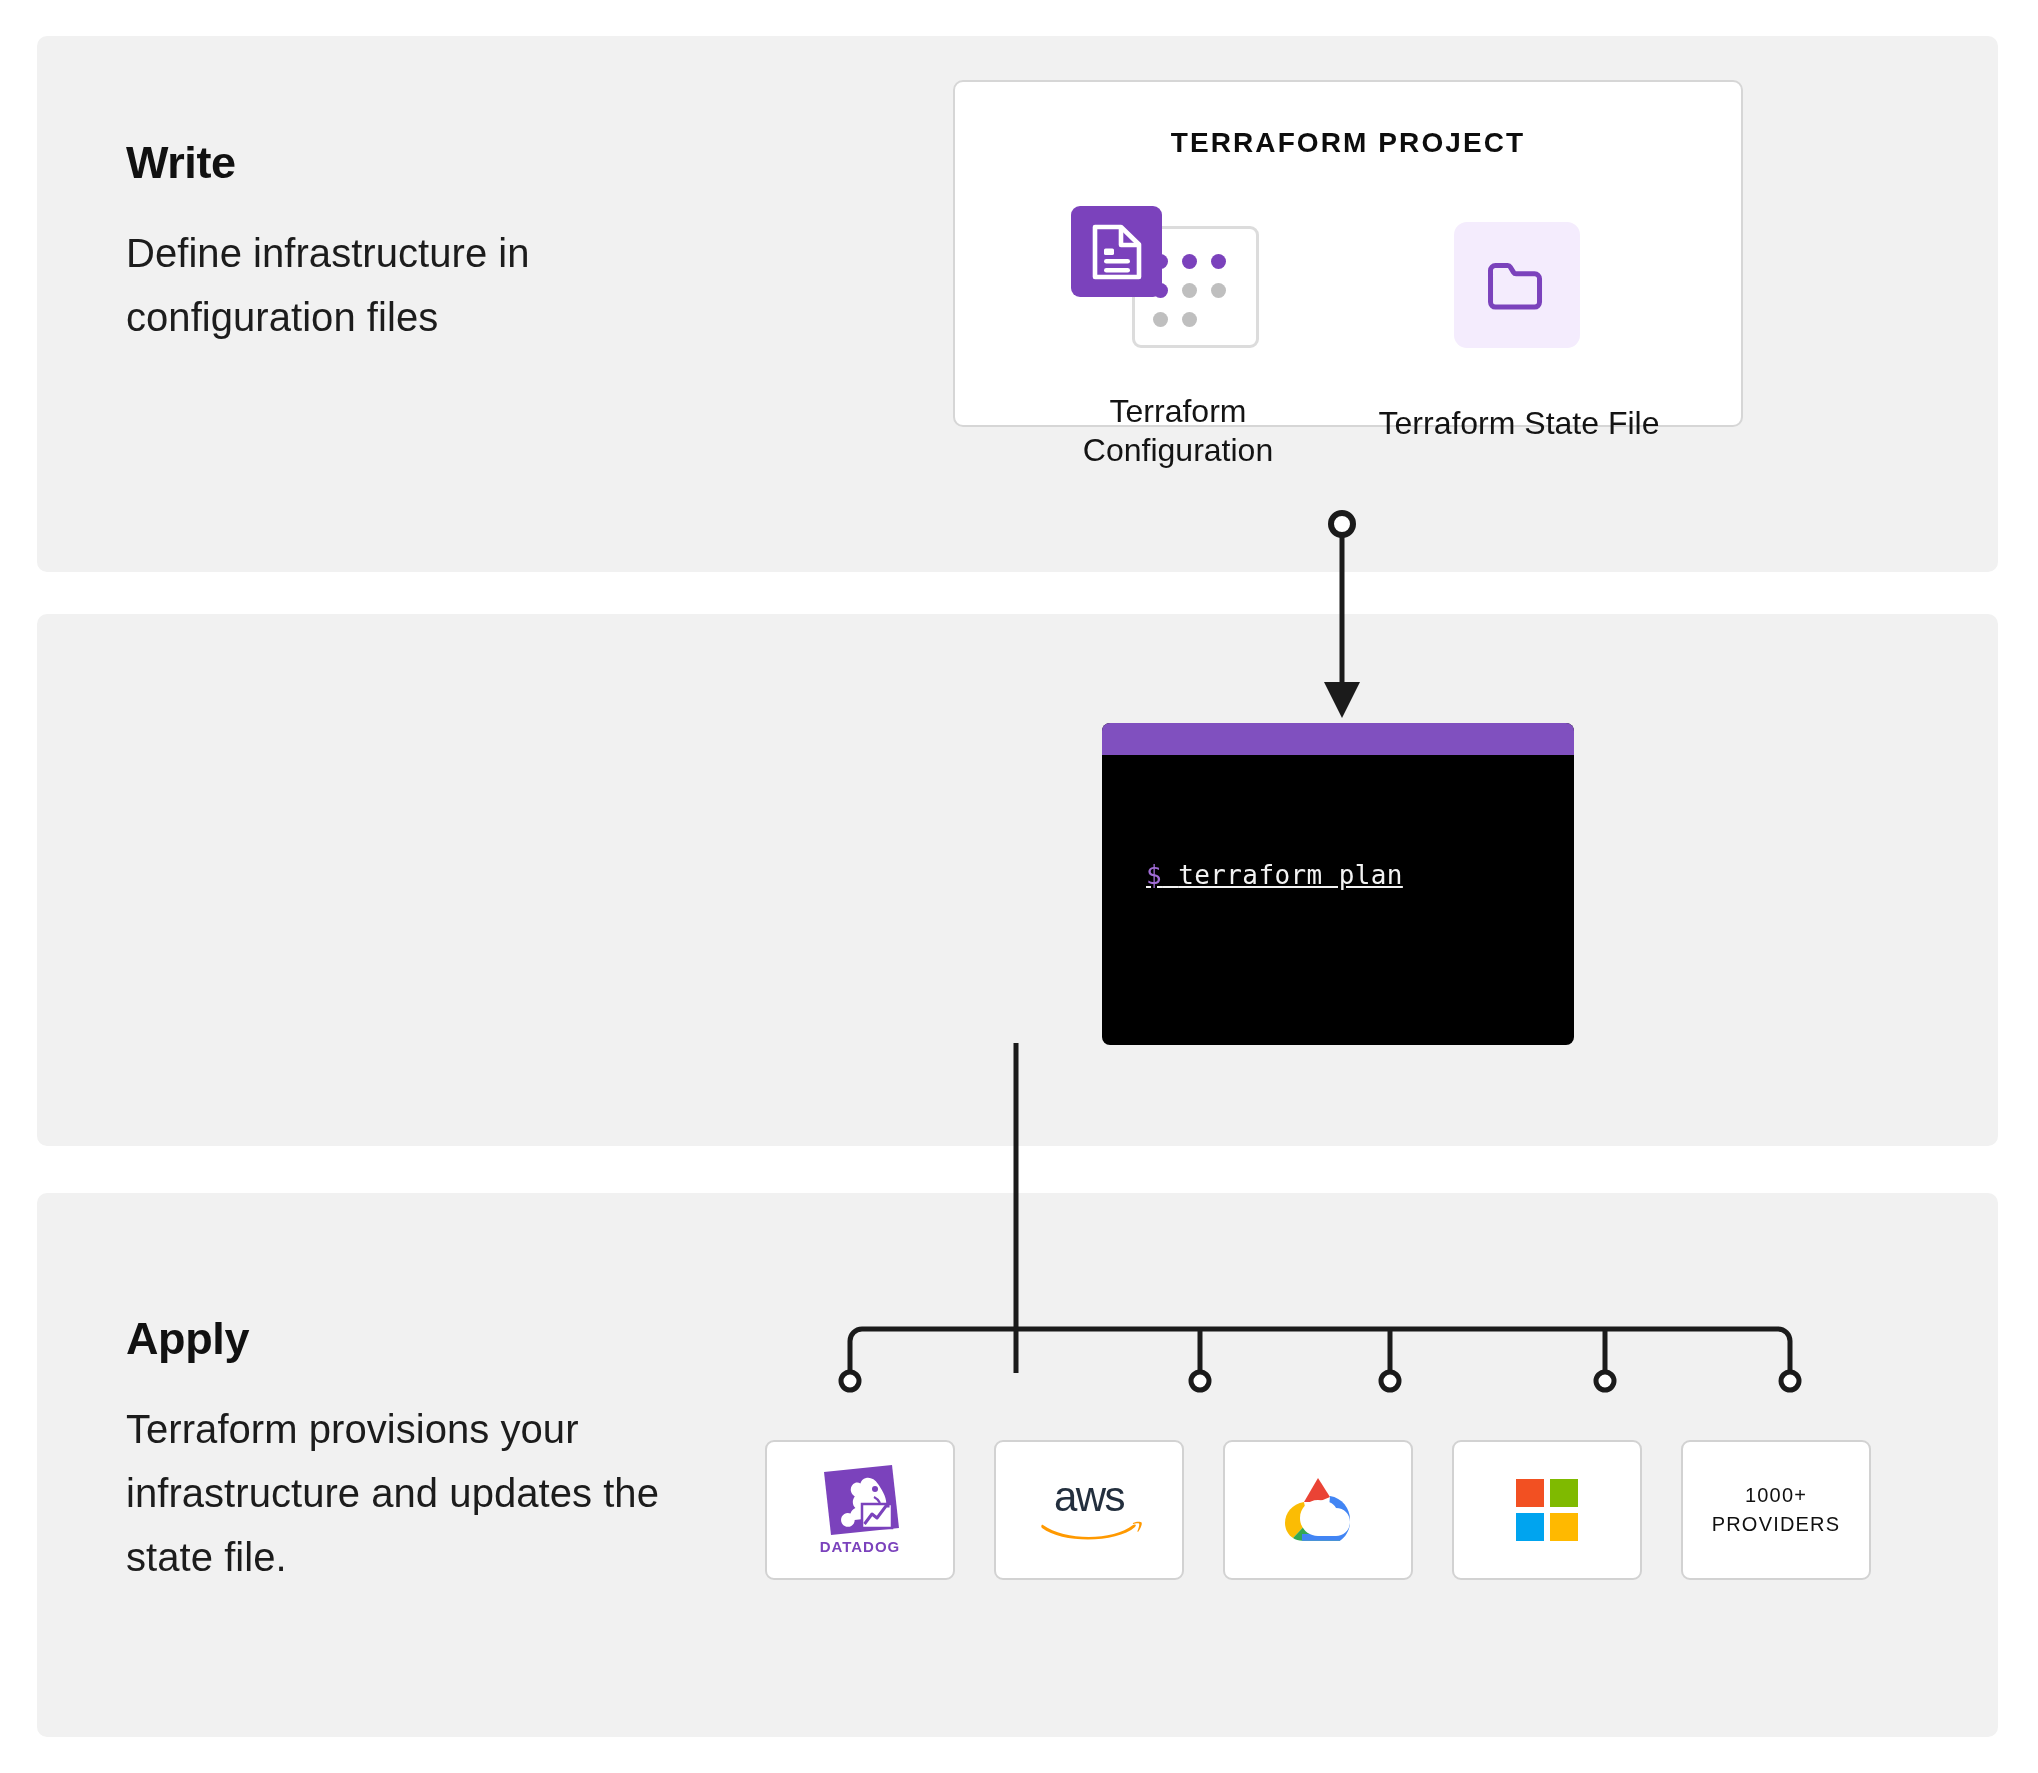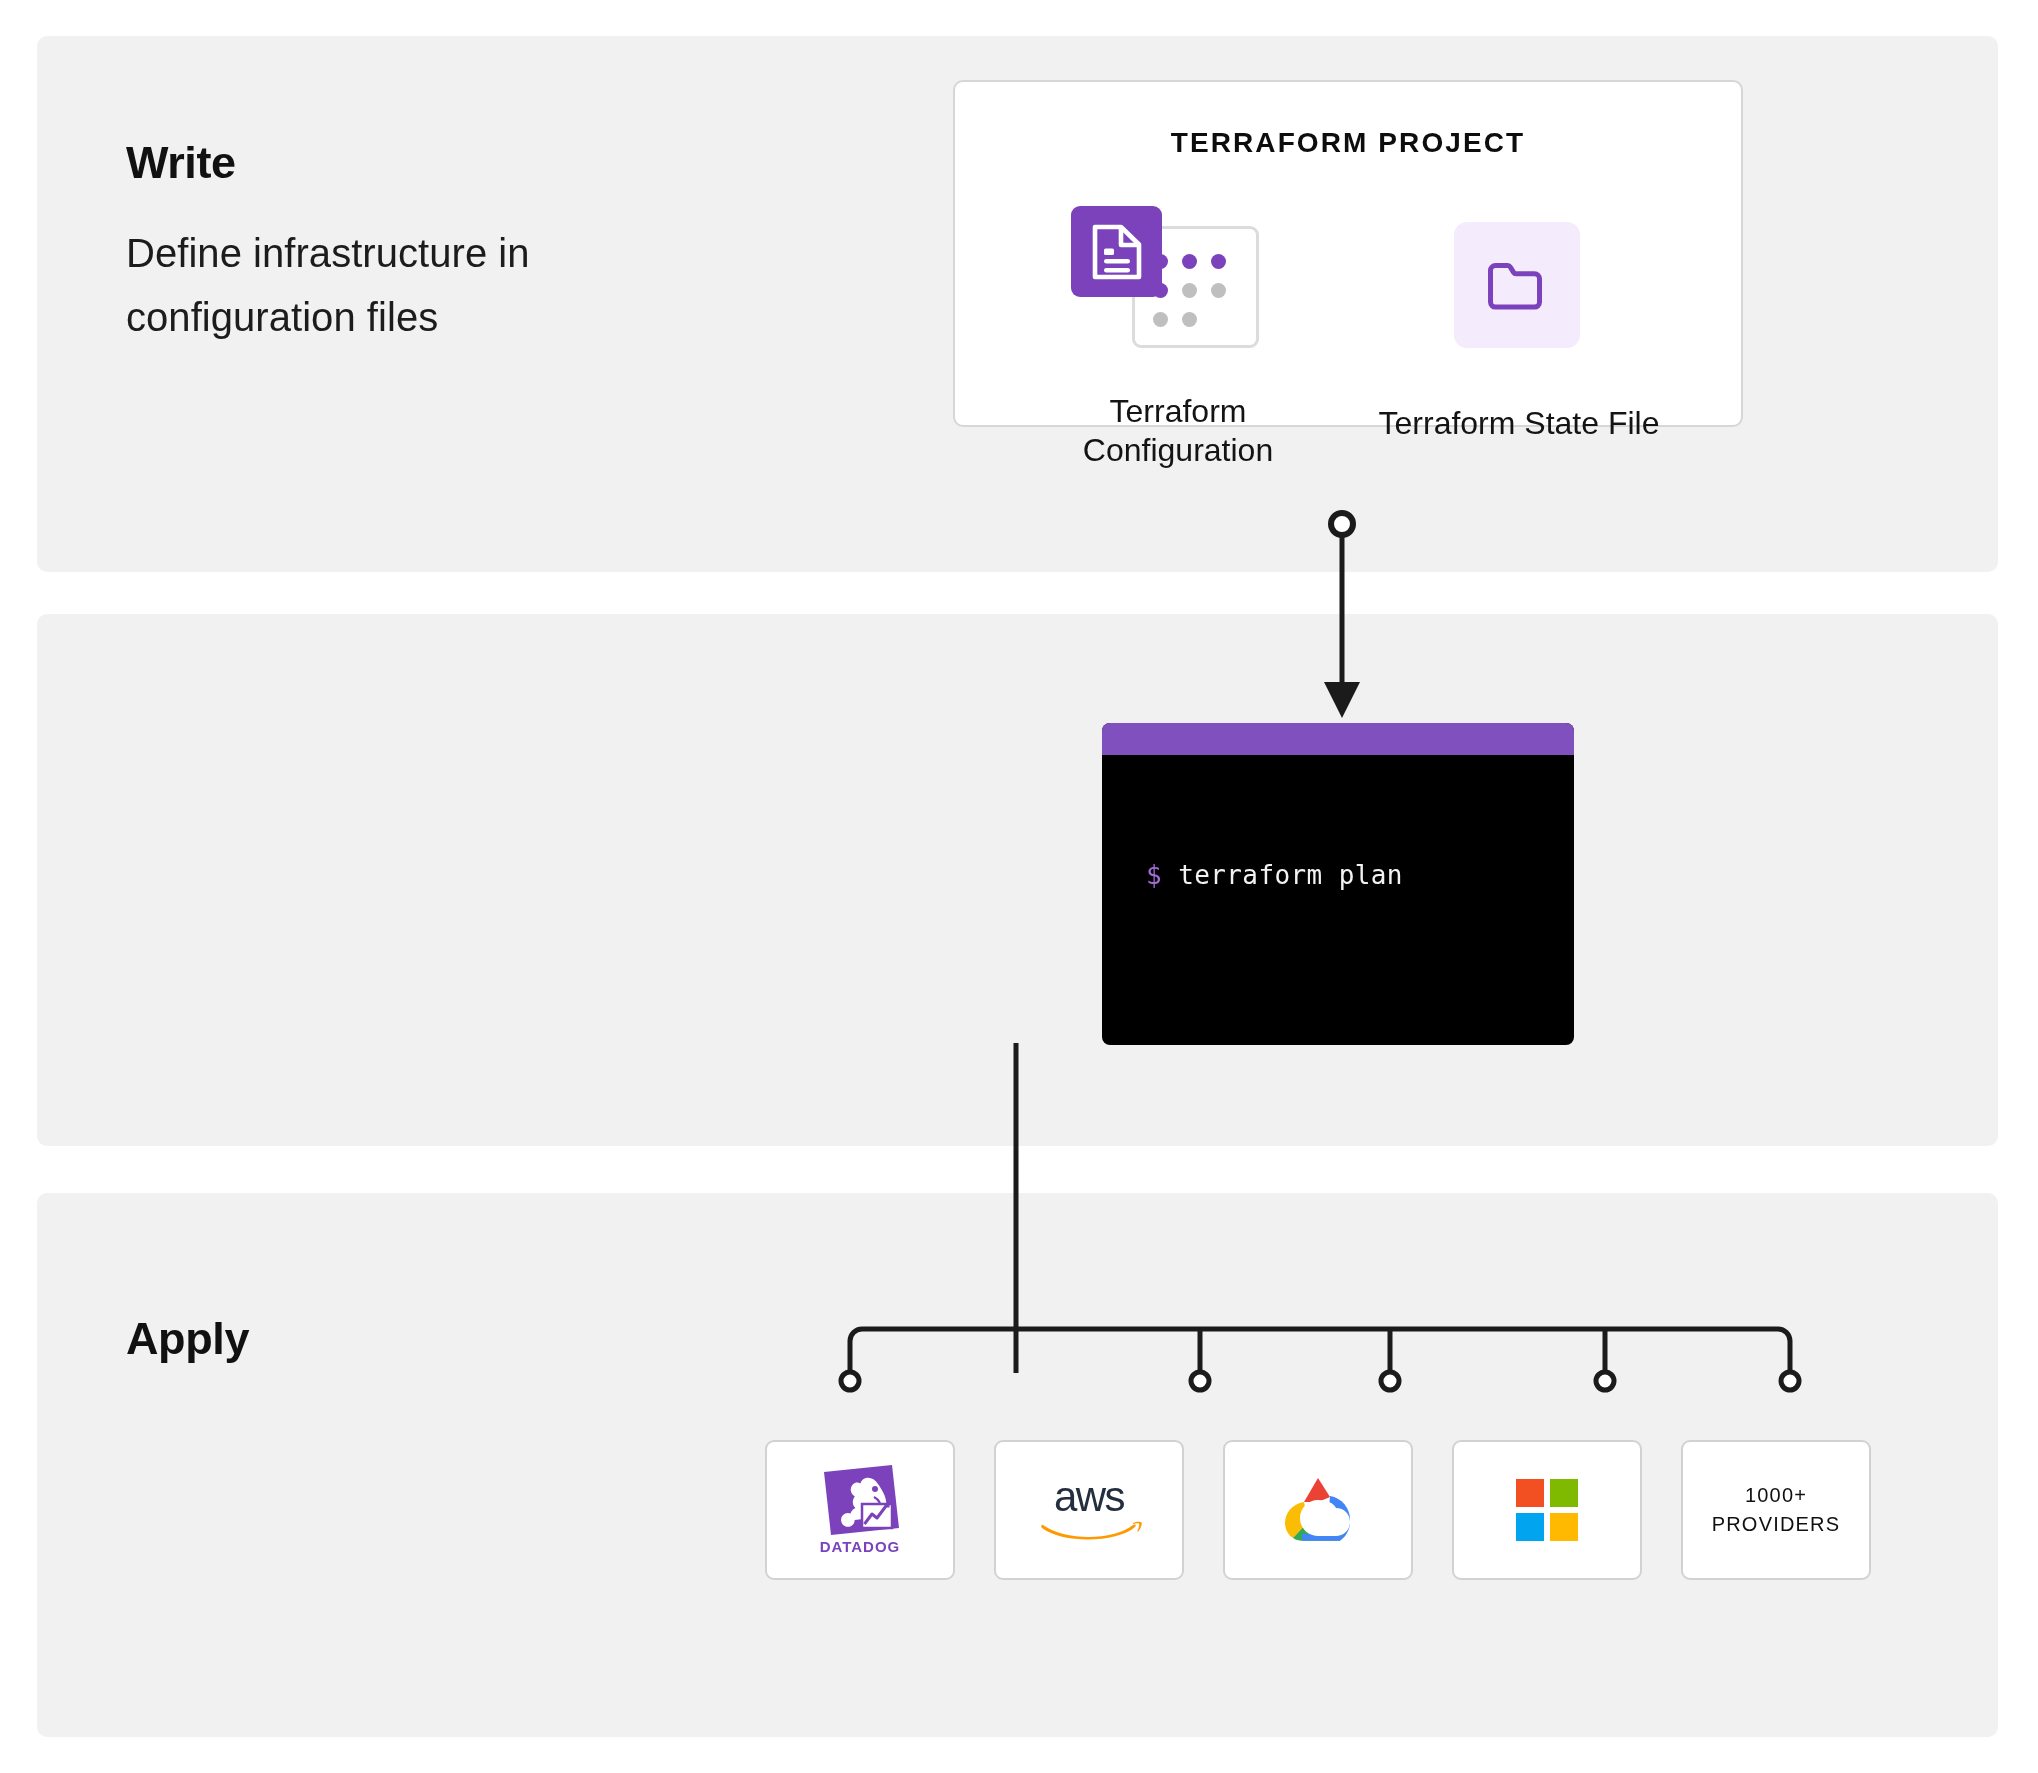--- a/index.html
+++ b/index.html
@@ -165,21 +165,21 @@
   }
   #terminal-body {
     padding: 45px 0 0 44px;
     font-family: "DejaVu Sans Mono", monospace;
     font-size: 26px;
     line-height: 1.16;
     color: #f2f2f2;
     white-space: pre;
     letter-spacing: 0.4px;
   }
-  .term-line { min-height: 30px; }
+  .term-line { min-height: 30px; text-decoration: underline; }
   .term-prompt { color: #a06cd5; }
   .term-gap { height: 36px; }
 
   
   #connector-plan-apply {
     position: absolute;
     left: 820px;
     top: 1043px;
     width: 1000px;
     height: 370px;
@@ -224,20 +224,21 @@
   <div class="panel" id="panel-apply"></div>
 
   <div class="step-text" id="text-write">
     <div class="step-title">Write</div>
     <div class="step-desc">Define infrastructure in configuration files</div>
   </div>
 
 
   <div class="step-text" id="text-apply">
     <div class="step-title">Apply</div>
+    <div class="step-desc">Terraform provisions your infrastructure and updates the state file.</div>
   </div>
 
   <div id="tf-project-card">
     <div id="tf-project-heading">TERRAFORM PROJECT</div>
 
     <div class="asset" id="asset-config">
       <div class="asset-icon-wrap">
         <div id="config-ghost-card"></div>
         <div id="config-dot-grid">
           <i class="dot-on"></i>

